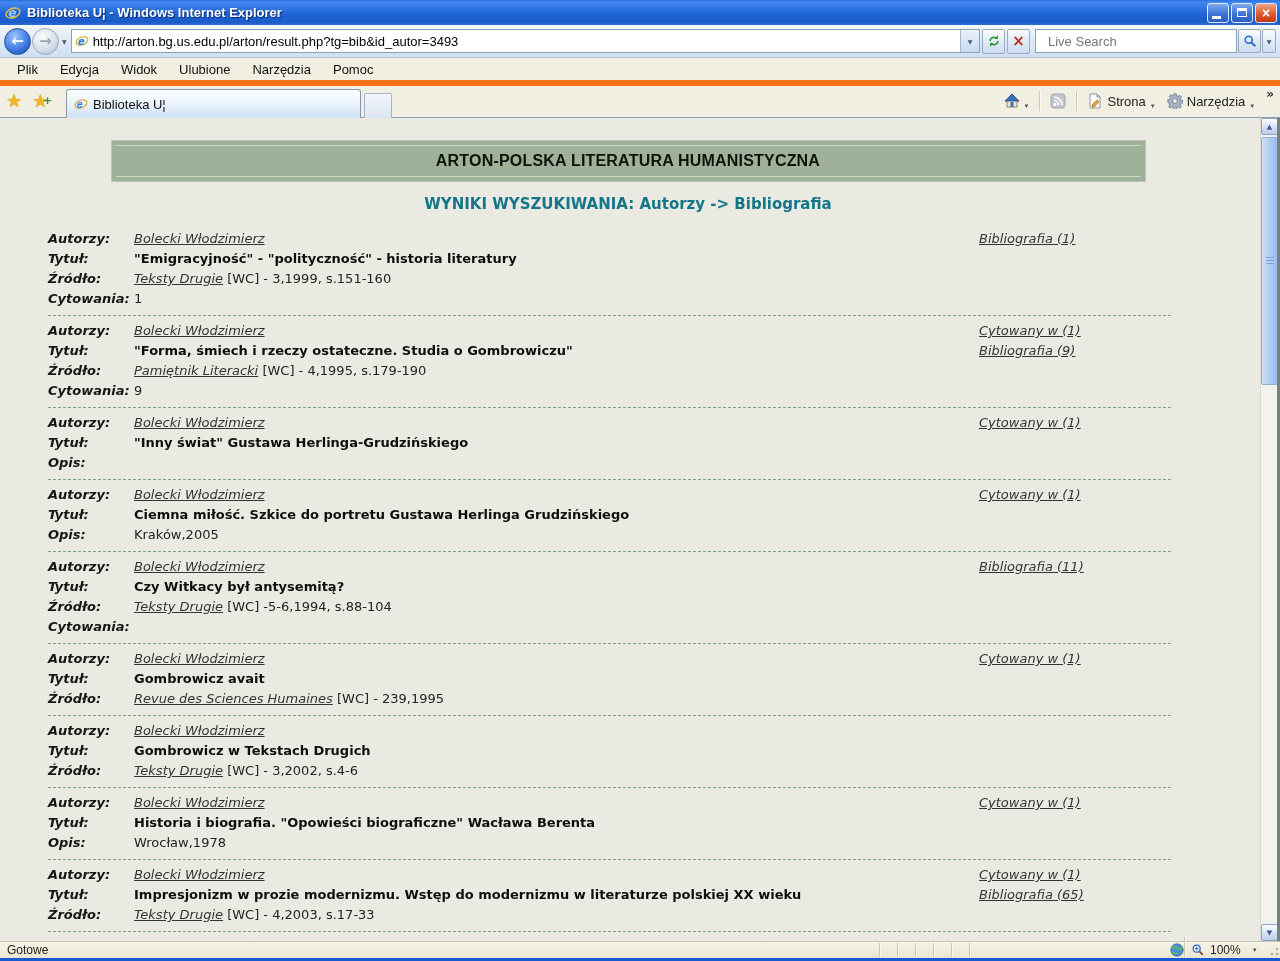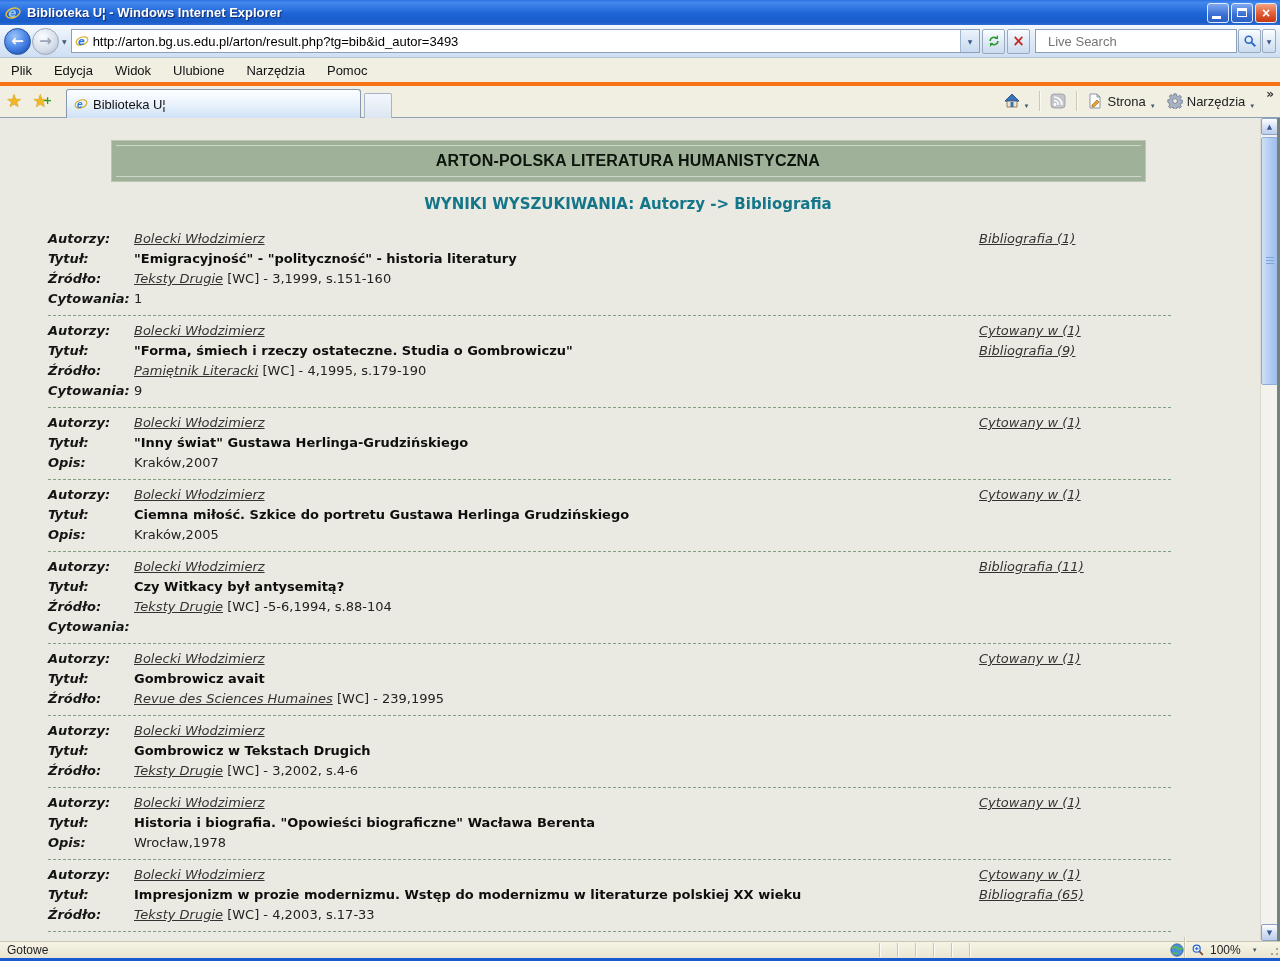--- a/index.html
+++ b/index.html
@@ -46,21 +46,21 @@
     display:flex; align-items:center; }
   .search-box input { width:100%; border:none; outline:none; font:13px "Liberation Sans",sans-serif;
     color:#8a8a8a; padding-left:12px; background:transparent; }
   .search-btn { width:23px; height:24px; margin-left:1px; }
   .search-caret { width:14px; height:24px; margin-left:1px; border:1px solid #98aabf; border-radius:2px;
     background:linear-gradient(180deg,#fbfdfe,#cbdcf0); display:flex; align-items:center; justify-content:center;
     font-size:6px; color:#3a5a86; }
 
   
   .menubar { position:absolute; top:58px; left:0; right:0; height:28px; background:#f1efe2;
-    border-bottom:4px solid #f97316; display:flex; align-items:center; padding-left:0; }
+    border-bottom:6px solid #f97316; display:flex; align-items:center; padding-left:6px; }
   .menu-item { font:13px "Liberation Sans",sans-serif; color:#111; padding:4px 11px; cursor:default; }
 
   
   .tabbar { position:absolute; top:86px; left:0; right:0; height:32px; background:#f1efe2;
     border-bottom:1px solid #8ea0b2; display:flex; align-items:flex-end; }
   .fav-stars { position:absolute; left:6px; top:6px; display:flex; gap:10px; align-items:center; }
   .star { font-size:18px; color:#f2b823; text-shadow:0 0 1px #a87808; line-height:1; }
   .star-add { position:relative; }
   .star-add .plus-badge { position:absolute; right:-4px; top:2px; font:bold 11px "DejaVu Sans",sans-serif;
     color:#2a9a2a; text-shadow:0 0 1px #fff; }
@@ -292,21 +292,20 @@
           <a href="#" class="vlink">Bibliografia (9)</a>
         </div>
       </div>
       <div class="record">
         <div class="rec-fields">
           <div class="flabel">Autorzy:</div>
           <div class="fvalue"><a href="#" class="vlink">Bolecki Włodzimierz</a></div>
           <div class="flabel">Tytuł:</div>
           <div class="fvalue bold">"Inny świat" Gustawa Herlinga-Grudzińskiego</div>
           <div class="flabel">Opis:</div>
-          <div class="fvalue">Kraków,2007</div>
         </div>
         <div class="rec-links">
           <a href="#" class="vlink">Cytowany w (1)</a>
         </div>
       </div>
       <div class="record">
         <div class="rec-fields">
           <div class="flabel">Autorzy:</div>
           <div class="fvalue"><a href="#" class="vlink">Bolecki Włodzimierz</a></div>
           <div class="flabel">Tytuł:</div>

